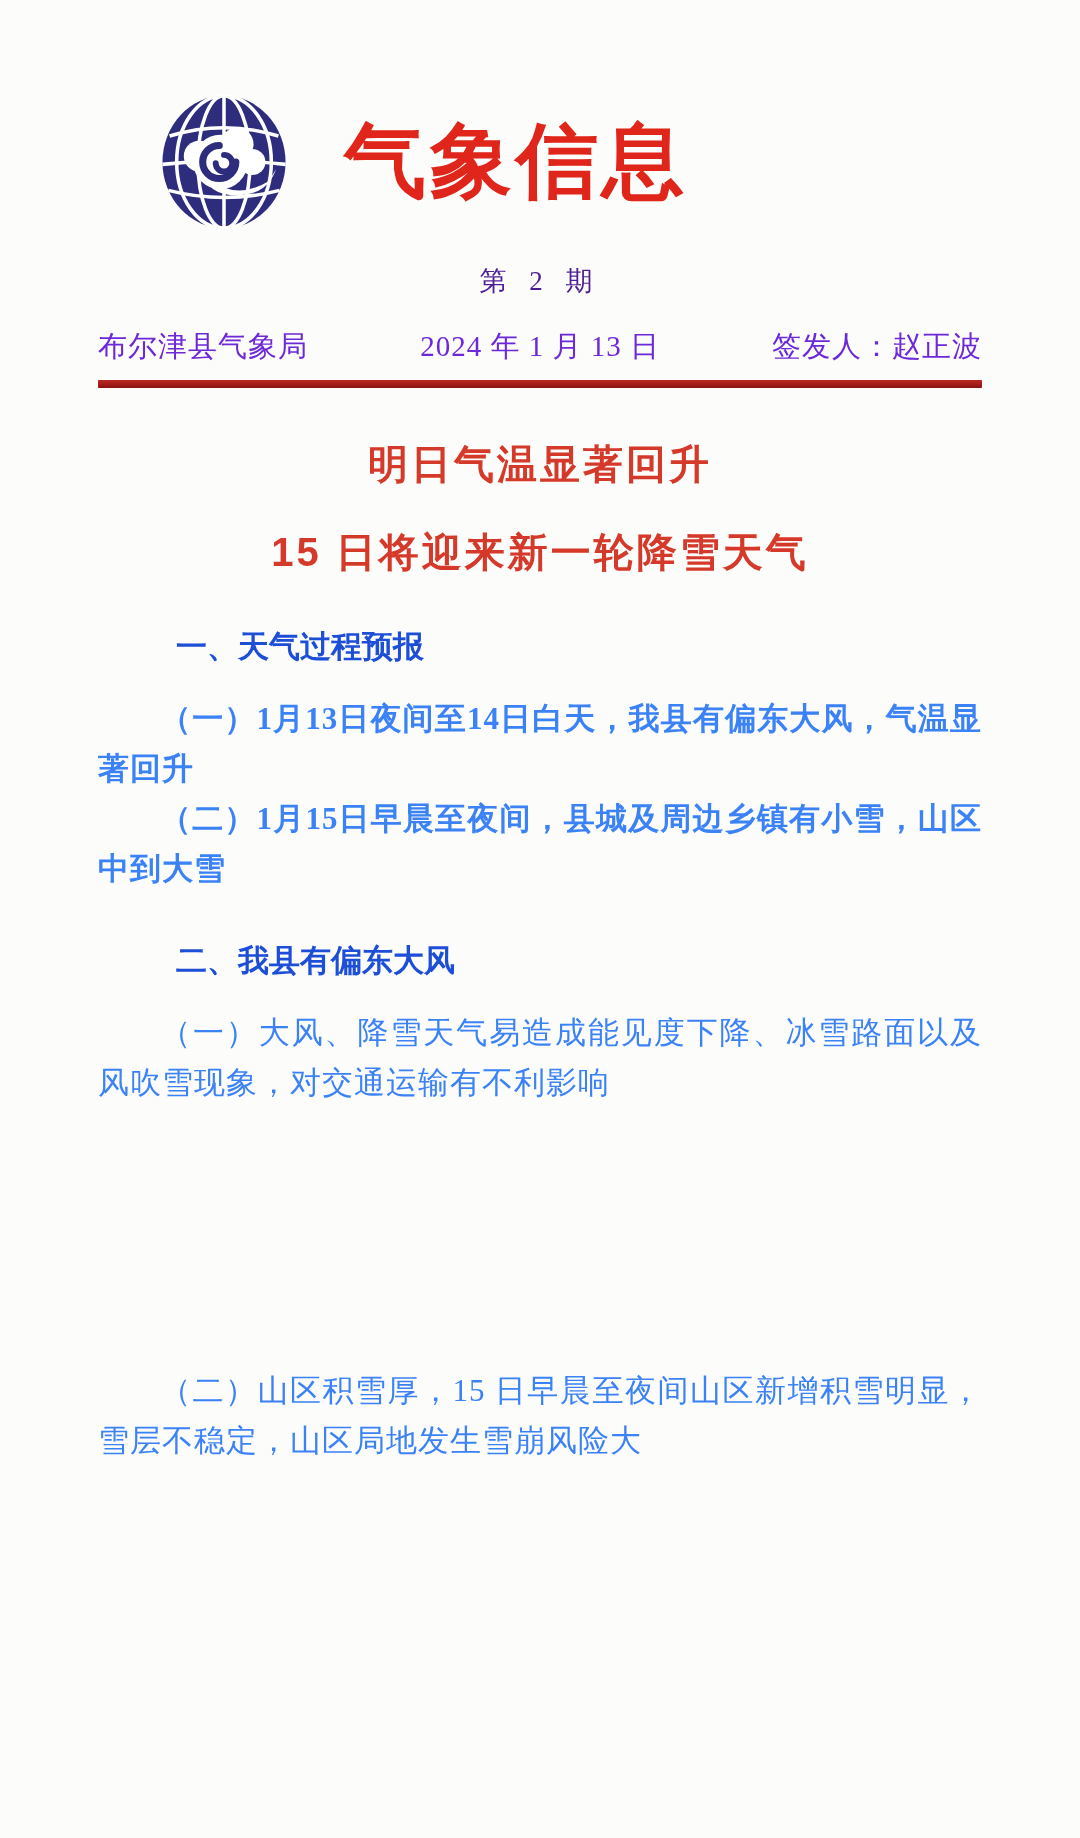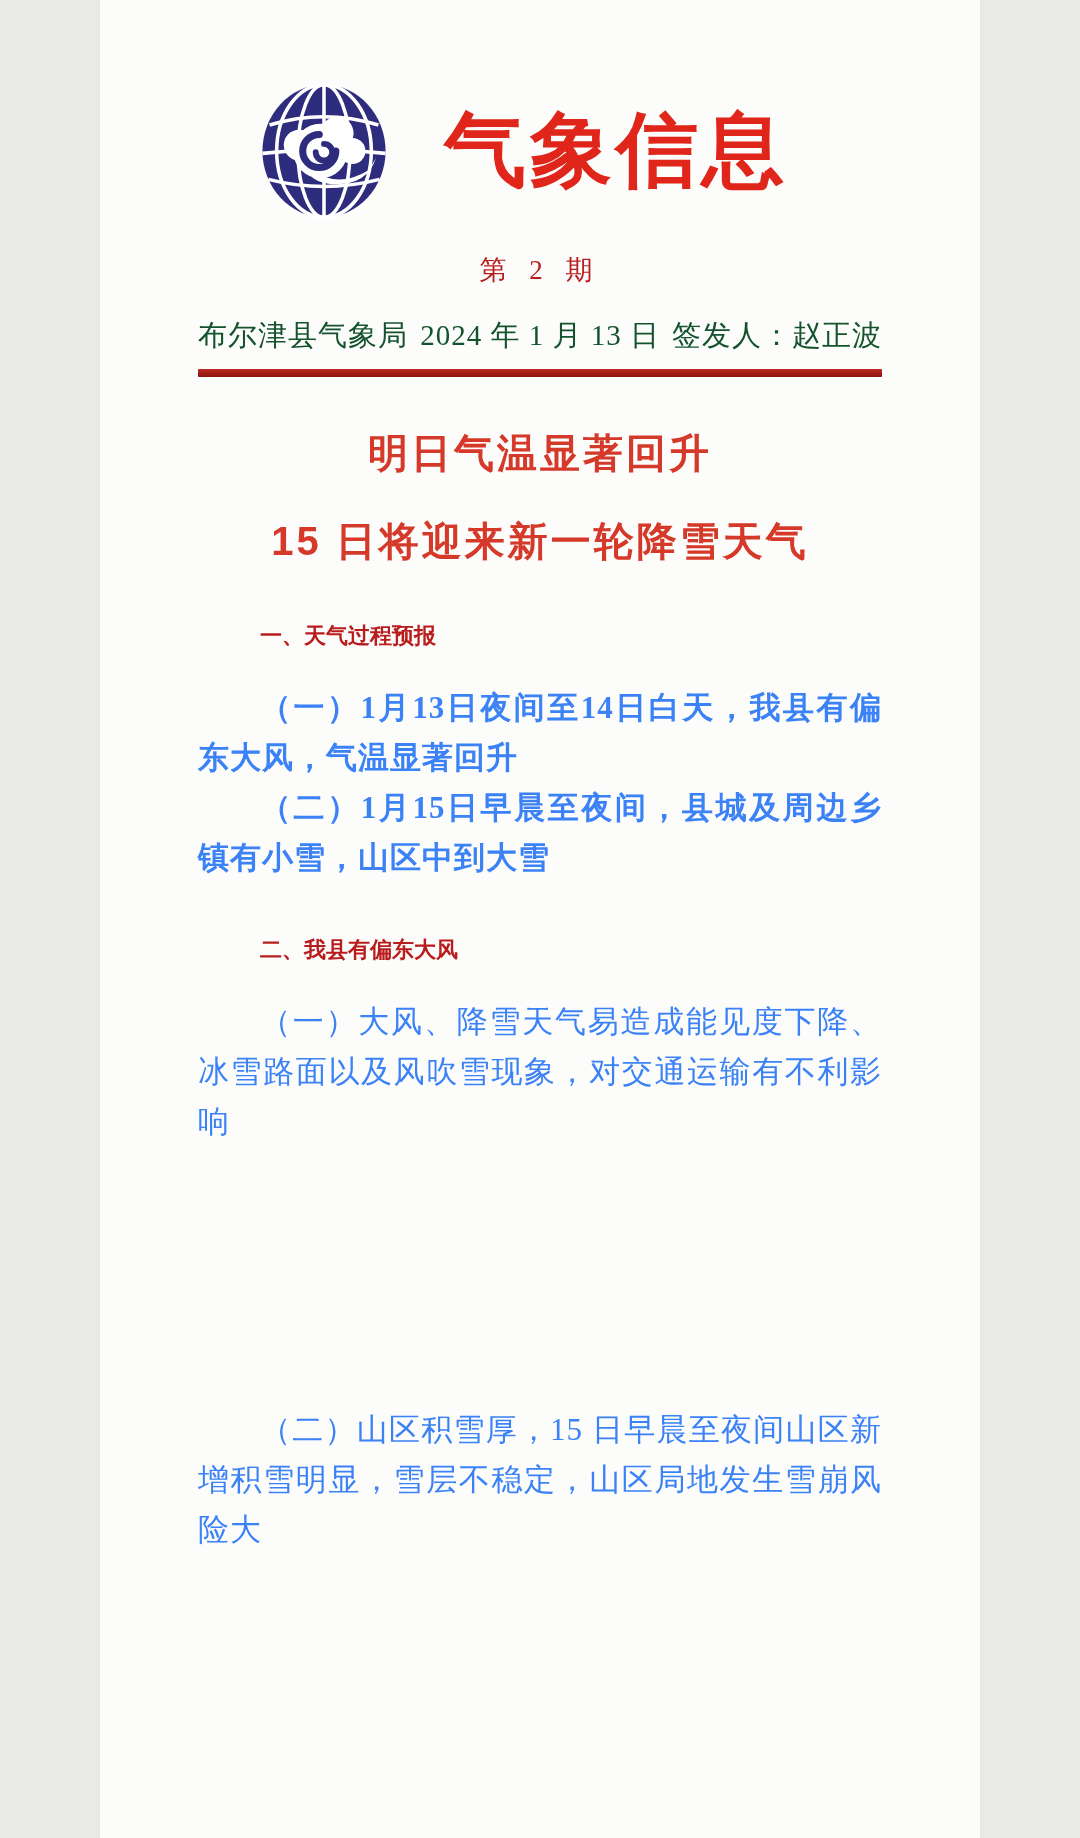--- a/index.html
+++ b/index.html
@@ -1,42 +1,42 @@
 <!DOCTYPE html>
 <html lang="zh"><head>
 <meta charset="utf-8">
 <style>
   html,body{margin:0;padding:0;background:#e9e9e7;}
   .page{
-    width:880px;height:1838px;margin:0 auto;background:#fcfcfa;
+    width:1080px;height:1838px;margin:0 auto;background:#fcfcfa;
     font-family:"Liberation Serif",serif;color:#2e2b28;
-    box-sizing:border-box;padding:0 98px;overflow:hidden;position:relative;
+    box-sizing:border-box;padding:11px 98px;overflow:hidden;position:relative;
   }
   
   .masthead{display:flex;align-items:center;justify-content:flex-start;
     padding-top:80px;margin-left:46px;gap:40px;}
   .logo{width:160px;height:142px;flex:0 0 auto;}
   .masthead-title{
     font-size:82px;font-weight:bold;color:#e0251a;margin:0;
     letter-spacing:4px;line-height:1;font-family:"Liberation Serif",serif;
   }
-  .issue{ text-align:center;margin-top:30px;font-size:27px;letter-spacing:8px;color:#b91c1c;}
+  .issue{ text-align:center;margin-top:30px;font-size:27px;letter-spacing:8px;color:#4c1d95;}
   .info-row{display:flex;justify-content:space-between;align-items:baseline;
-    margin-top:28px;font-size:29px;color:#14532d;letter-spacing:1px;}
+    margin-top:28px;font-size:29px;color:#6d28d9;letter-spacing:1px;}
   .red-rule{height:8px;background:linear-gradient(#bc2a22,#8d1310);
     border-radius:1px;margin-top:13px;}
   
   .doc-title{margin:0;text-align:center;color:#d5392a;
     font-family:"Liberation Sans",sans-serif;font-weight:bold;}
   .doc-title .t1{font-size:40px;margin-top:49px;letter-spacing:3px;}
   .doc-title .t2{font-size:40px;margin-top:33px;letter-spacing:3px;}
   
   .section-heading{
-    font-family:"Liberation Sans",sans-serif;font-weight:bold;color:#b91c1c;
-    font-size:22px;line-height:50px;margin:0;padding-left:62px;
+    font-family:"Liberation Sans",sans-serif;font-weight:bold;color:#1d4ed8;
+    font-size:31px;line-height:50px;margin:16px;padding-left:62px;
   }
   .sec1-heading{margin-top:42px;}
   .sec2-heading{margin-top:42px;}
   .para{font-size:31px;line-height:50px;margin:0;text-align:justify;
     text-indent:2em;letter-spacing:1px;color:#3b82f6;}
   .para .b{font-weight:bold;}
   .para.lead{font-weight:bold;}
   .para.first{margin-top:22px;}
   .gap-before{margin-top:258px;}
 </style>

